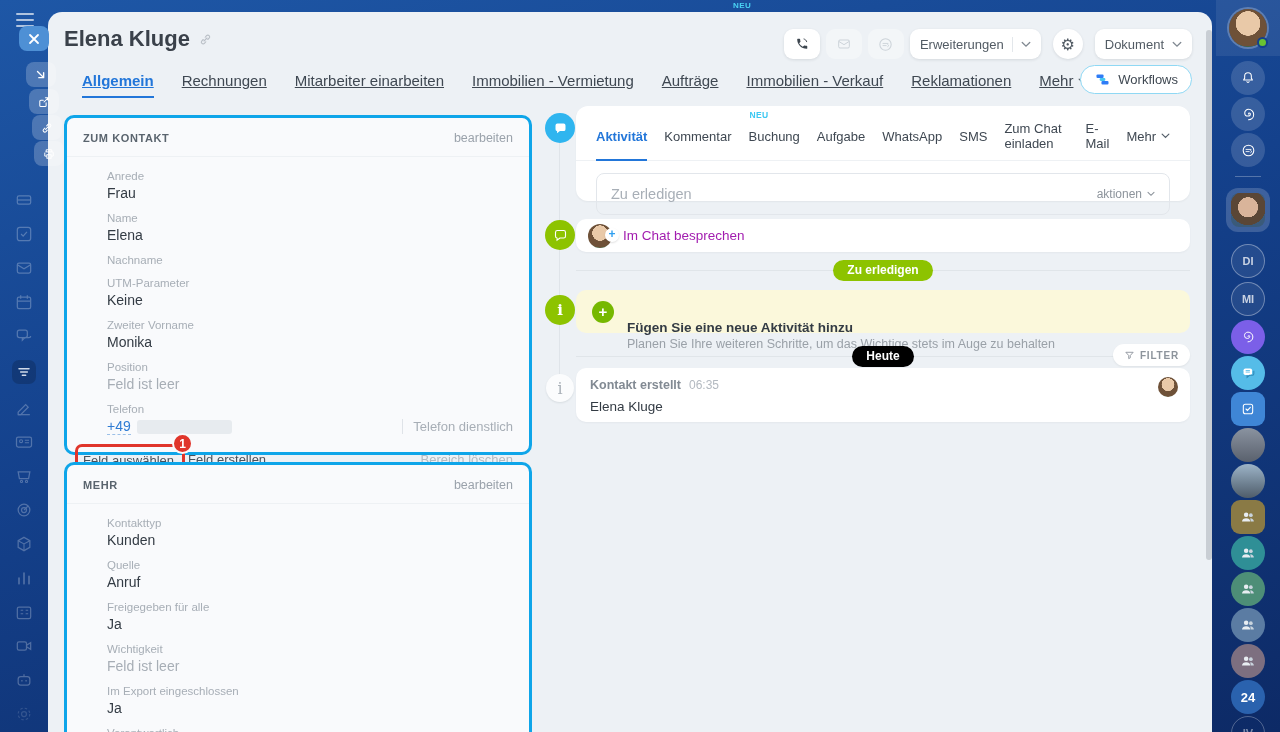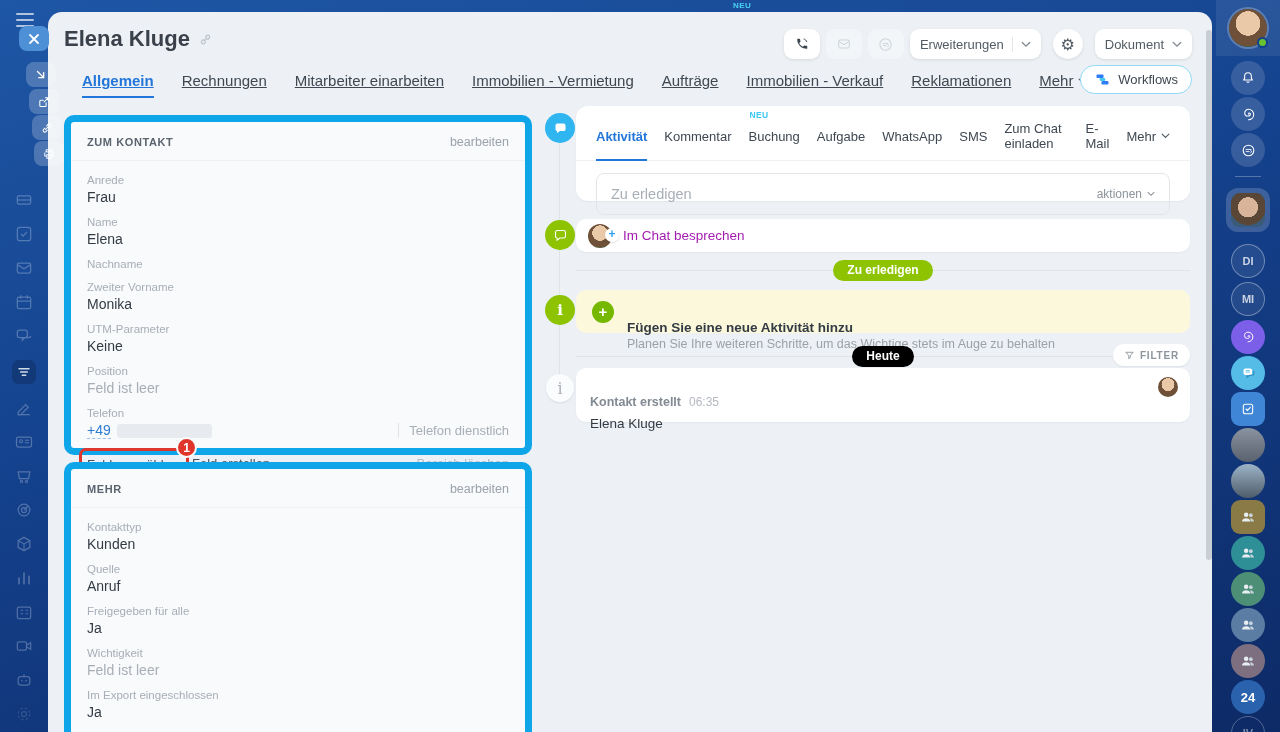--- a/index.html
+++ b/index.html
@@ -41,27 +41,27 @@
   .tabs { position:absolute; left:34px; top:60px; display:flex; gap:28px; }
   .tab { font-size:15px; color:#3f4852; cursor:pointer; position:relative; display:flex; gap:5px; align-items:center;text-decoration:underline;}
   .tab.active { color:#2276d9; font-weight:600; }
   .tab.active::after { content:""; position:absolute; left:0; right:0; bottom:-9px; height:2px; background:#2276d9; }
   .workflows { position:absolute; right:20px; top:53px; height:29px; display:flex; align-items:center;
                gap:7px; padding:0 13px; background:#fff; border:1px solid #8fd8f4; border-radius:15px;
                font-size:13px; color:#3f4852; cursor:pointer; }
 
   
   .panel { position:absolute; left:16px; width:468px; background:#f9fafc;
-           border:7px solid #0ea5e9; border-radius:10px; }
+           border:3px solid #0ea5e9; border-radius:10px; }
   .panel-head { display:flex; justify-content:space-between; align-items:center;
                 padding:13px 16px 11px; border-bottom:1px solid #eef1f4; }
   .panel-title { font-size:11px; font-weight:700; color:#5a646e; letter-spacing:.6px; }
   .edit-link { font-size:12.5px; color:#9aa2ab; cursor:pointer; }
   .fields { padding:2px 16px 12px; }
-  .fld { margin-top:11px; }
+  .fld { margin-top:11px;margin-left:24px; }
   .lb { font-size:11.5px; color:#a7aeb6; }
   .vl { font-size:14px; color:#333b44; margin-top:3px; }
   .vl.empty { color:#a7aeb6; }
   .phone-row { display:flex; align-items:center; margin-top:3px; }
   .phone-link { font-size:14px; color:#2f7cd4; border-bottom:1px dashed #9cc0e8; cursor:pointer; }
   .phone-blur { width:95px; height:14px; background:#e7ebef; border-radius:3px; margin-left:6px; }
   .phone-type { margin-left:auto; display:flex; align-items:center; gap:10px; }
   .phone-type .t { font-size:13px; color:#a7aeb6; cursor:pointer; }
   .foot-links { display:flex; align-items:center; margin-top:16px; margin-bottom:2px; }
   .dashed-link { font-size:13px; color:#4a525c; border-bottom:1px dashed #b8bec5; cursor:pointer; }
@@ -122,21 +122,21 @@
 
   .info-card { position:absolute; left:528px; top:278px; width:614px; height:43px; background:#fbf8db;
                border-radius:10px; display:flex; align-items:center; gap:13px; padding:0 16px; }
   .plus-circ { width:22px; height:22px; border-radius:50%; background:#76b800; color:#fff;
                font-size:15px; font-weight:700; display:flex; align-items:center; justify-content:center;
                cursor:pointer; flex:none; }
   .info-title { font-size:13.5px; font-weight:600; color:#333b44;margin-top:48px; }
   .info-sub { font-size:12.5px; color:#9aa1a8; margin-top:2px; }
 
   .entry-card { position:absolute; left:528px; top:356px; width:614px; height:54px; background:#fff;
-                border-radius:10px; padding:27px 14px; box-shadow:0 1px 2px rgba(50,60,70,.05); }
+                border-radius:10px; padding:10px 14px; box-shadow:0 1px 2px rgba(50,60,70,.05); }
   .entry-head { display:flex; align-items:baseline; gap:8px; }
   .entry-title { font-size:12.5px; font-weight:700; color:#828a93; }
   .entry-time { font-size:12px; color:#b3b9c0; }
   .entry-ava { position:absolute; right:12px; top:9px; width:20px; height:20px; border-radius:50%;
                background:radial-gradient(circle at 50% 38%,#e9c9a8 0 40%,#6e5138 41% 75%,#46623f 76%); }
   .entry-name { font-size:13.5px; color:#333b44; margin-top:7px; }
 
   
   .scrollbar { position:absolute; left:1206px; top:30px; width:6px; height:530px;
                background:#c9ced4; border-radius:3px; cursor:pointer; }
@@ -359,26 +359,26 @@
           <div class="vl">Frau</div>
         </div>
         <div class="fld">
           <div class="lb">Name</div>
           <div class="vl">Elena</div>
         </div>
         <div class="fld">
           <div class="lb">Nachname</div>
         </div>
         <div class="fld">
+          <div class="lb">UTM-Parameter</div>
+          <div class="vl">Keine</div>
+        </div>
+        <div class="fld">
           <div class="lb">Zweiter Vorname</div>
           <div class="vl">Monika</div>
-        </div>
-        <div class="fld">
-          <div class="lb">UTM-Parameter</div>
-          <div class="vl">Keine</div>
         </div>
         <div class="fld">
           <div class="lb">Position</div>
           <div class="vl empty">Feld ist leer</div>
         </div>
         <div class="fld">
           <div class="lb">Telefon</div>
           <div class="phone-row">
             <span class="phone-link">+49</span>
             <span class="phone-blur"></span>

